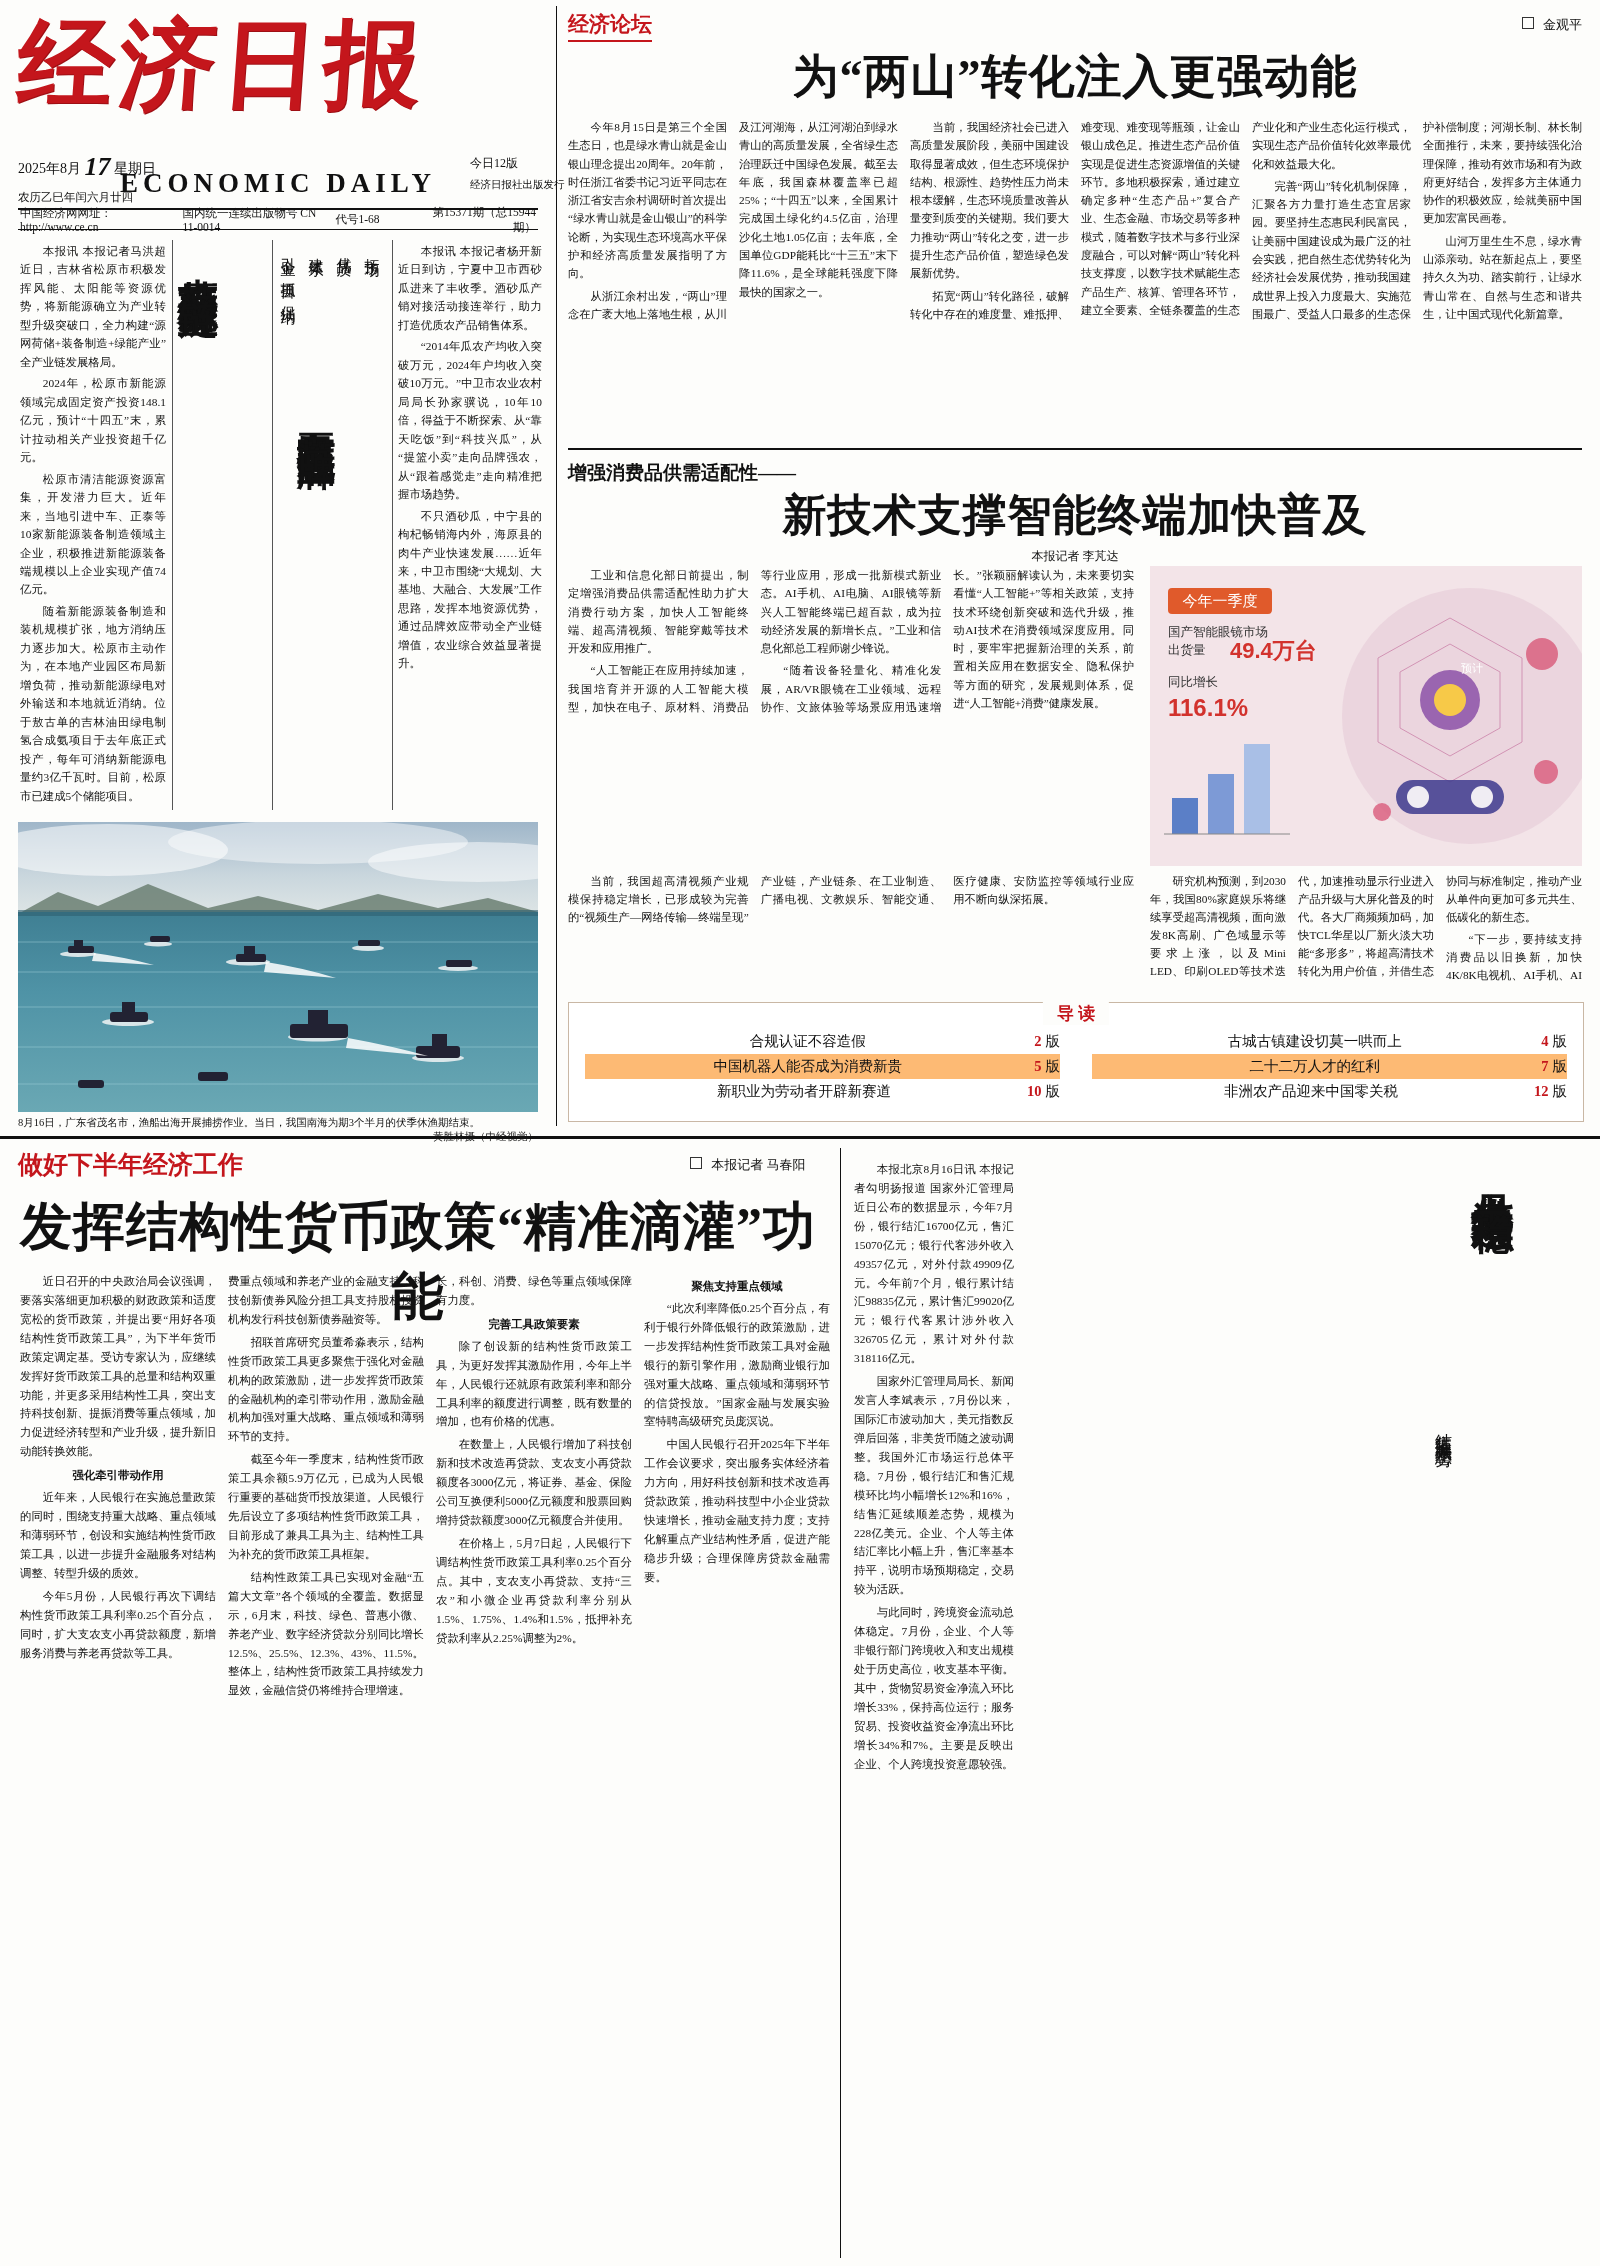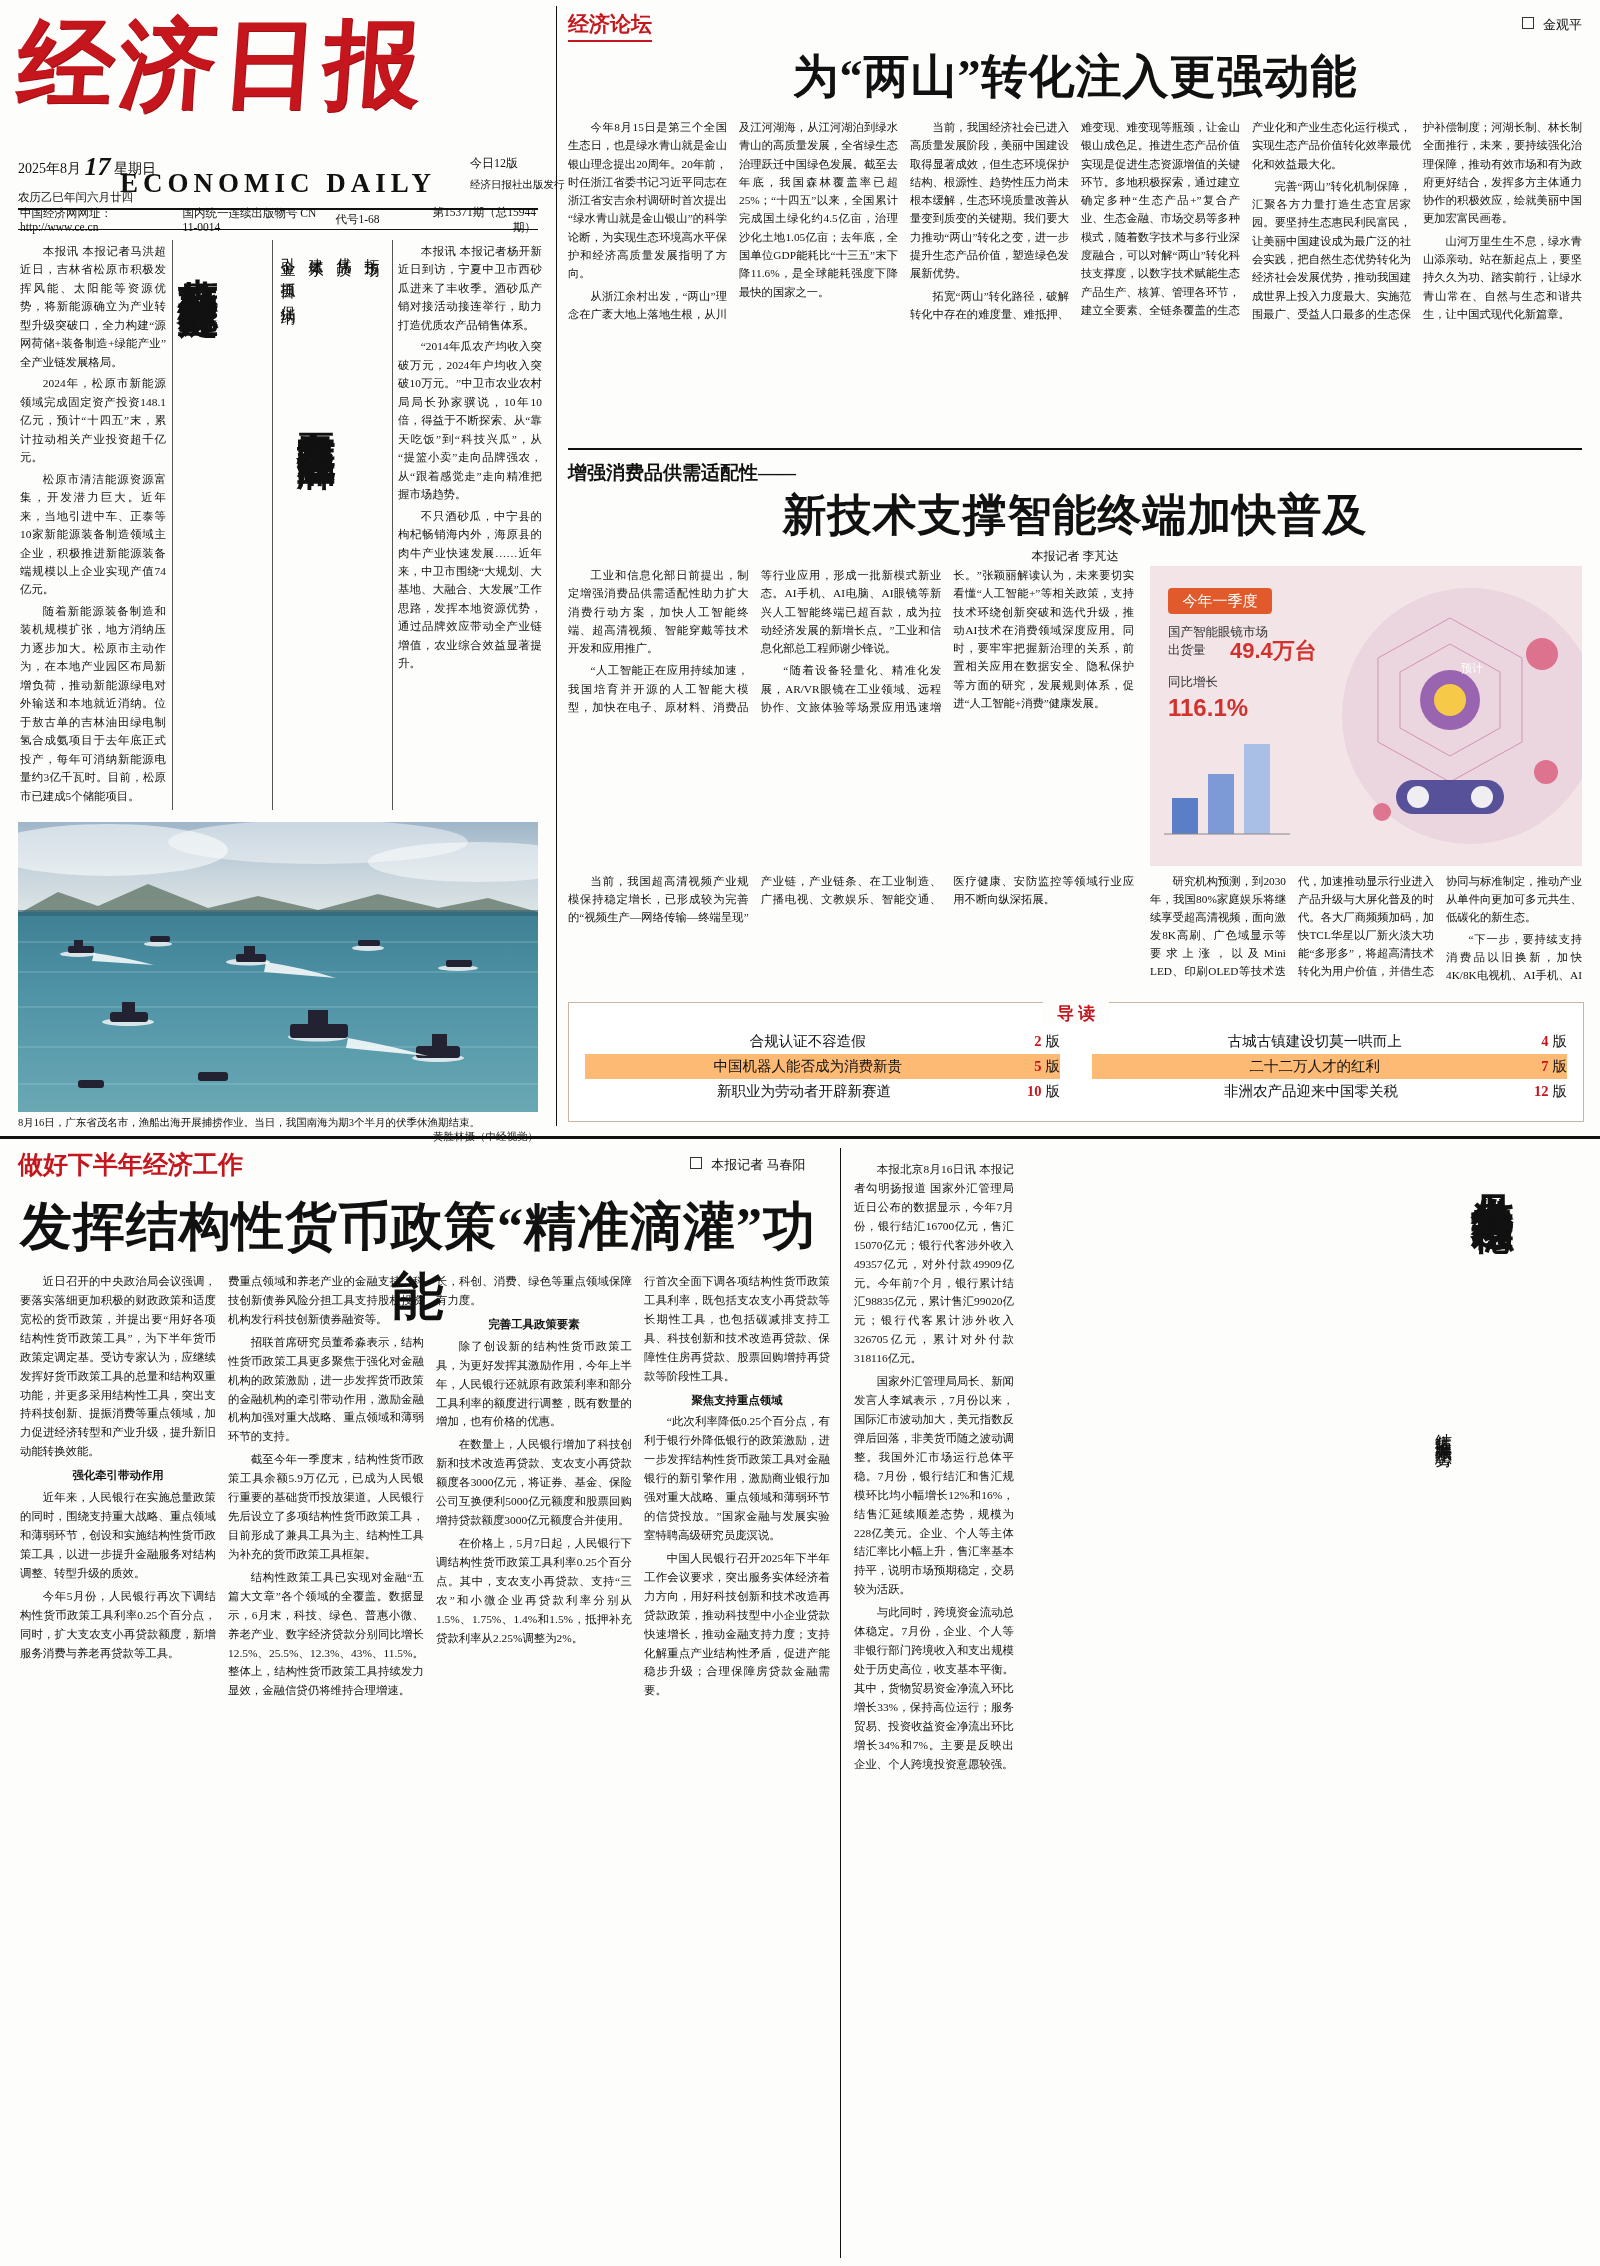--- a/index.html
+++ b/index.html
@@ -376,21 +376,20 @@
 
   <div style="position:absolute;left:436px;top:1272px;width:196px;height:980px;overflow:hidden;font-size:11.4px;line-height:1.66;text-align:justify;">
     <p style="margin:0 0 4px;">长，科创、消费、绿色等重点领域保障有力度。</p>
     <div class="sec-head">完善工具政策要素</div>
     <p style="text-indent:2em;margin:0 0 4px;">除了创设新的结构性货币政策工具，为更好发挥其激励作用，今年上半年，人民银行还就原有政策利率和部分工具利率的额度进行调整，既有数量的增加，也有价格的优惠。</p>
     <p style="text-indent:2em;margin:0 0 4px;">在数量上，人民银行增加了科技创新和技术改造再贷款、支农支小再贷款额度各3000亿元，将证券、基金、保险公司互换便利5000亿元额度和股票回购增持贷款额度3000亿元额度合并使用。</p>
     <p style="text-indent:2em;margin:0 0 4px;">在价格上，5月7日起，人民银行下调结构性货币政策工具利率0.25个百分点。其中，支农支小再贷款、支持“三农”和小微企业再贷款利率分别从1.5%、1.75%、1.4%和1.5%，抵押补充贷款利率从2.25%调整为2%。</p>
   </div>
 
   <div style="position:absolute;left:644px;top:1272px;width:186px;height:980px;overflow:hidden;font-size:11.4px;line-height:1.66;text-align:justify;">
-    <p style="margin:0 0 4px;">行首次全面下调各项结构性货币政策工具利率，既包括支农支小再贷款等长期性工具，也包括碳减排支持工具、科技创新和技术改造再贷款、保障性住房再贷款、股票回购增持再贷款等阶段性工具。</p>
     <div class="sec-head">聚焦支持重点领域</div>
     <p style="text-indent:2em;margin:0 0 4px;">“此次利率降低0.25个百分点，有利于银行外降低银行的政策激励，进一步发挥结构性货币政策工具对金融银行的新引擎作用，激励商业银行加强对重大战略、重点领域和薄弱环节的信贷投放。”国家金融与发展实验室特聘高级研究员庞溟说。</p>
     <p style="text-indent:2em;margin:0 0 4px;">中国人民银行召开2025年下半年工作会议要求，突出服务实体经济着力方向，用好科技创新和技术改造再贷款政策，推动科技型中小企业贷款快速增长，推动金融支持力度；支持化解重点产业结构性矛盾，促进产能稳步升级；合理保障房贷款金融需要。</p>
   </div>
 
   <div style="position:absolute;left:1470px;top:1160px;height:700px;width:110px;">
     <div class="vtext" style="font-size:42px;font-weight:bold;line-height:1.06;">七月份外汇市场运行平稳</div>
   </div>
   <div style="position:absolute;left:1432px;top:1420px;height:260px;width:30px;">
     <div class="vtext" style="font-size:17px;">结售汇延续顺差态势</div>

